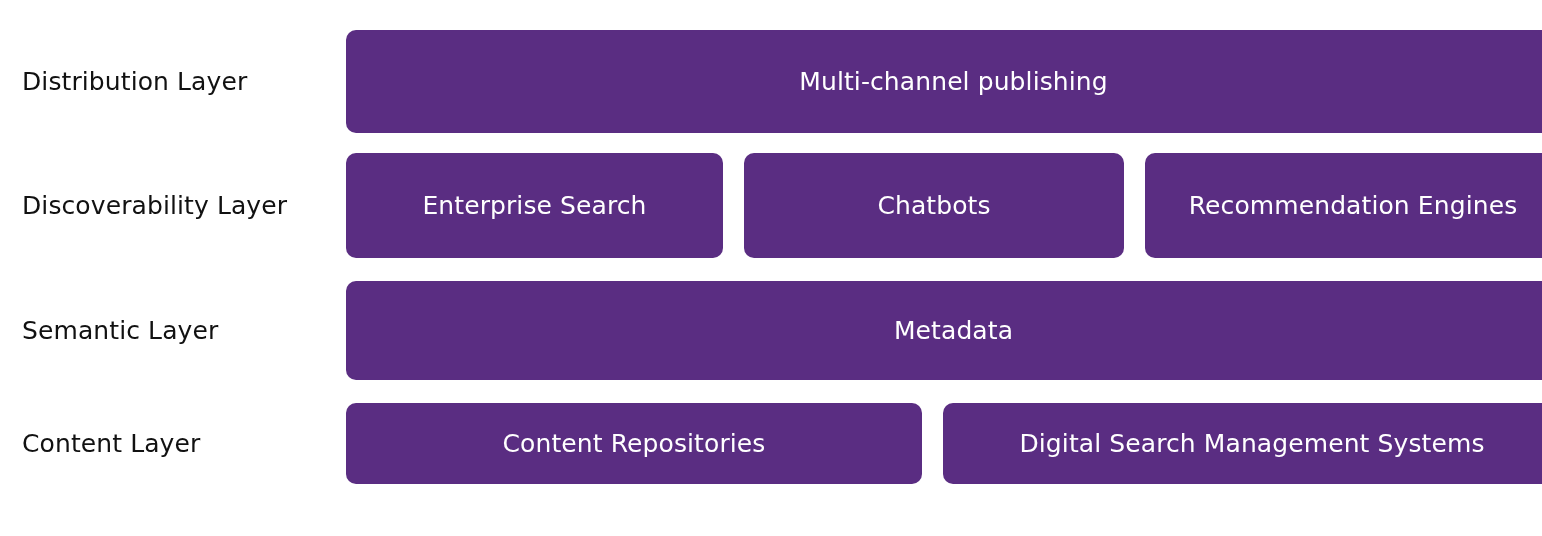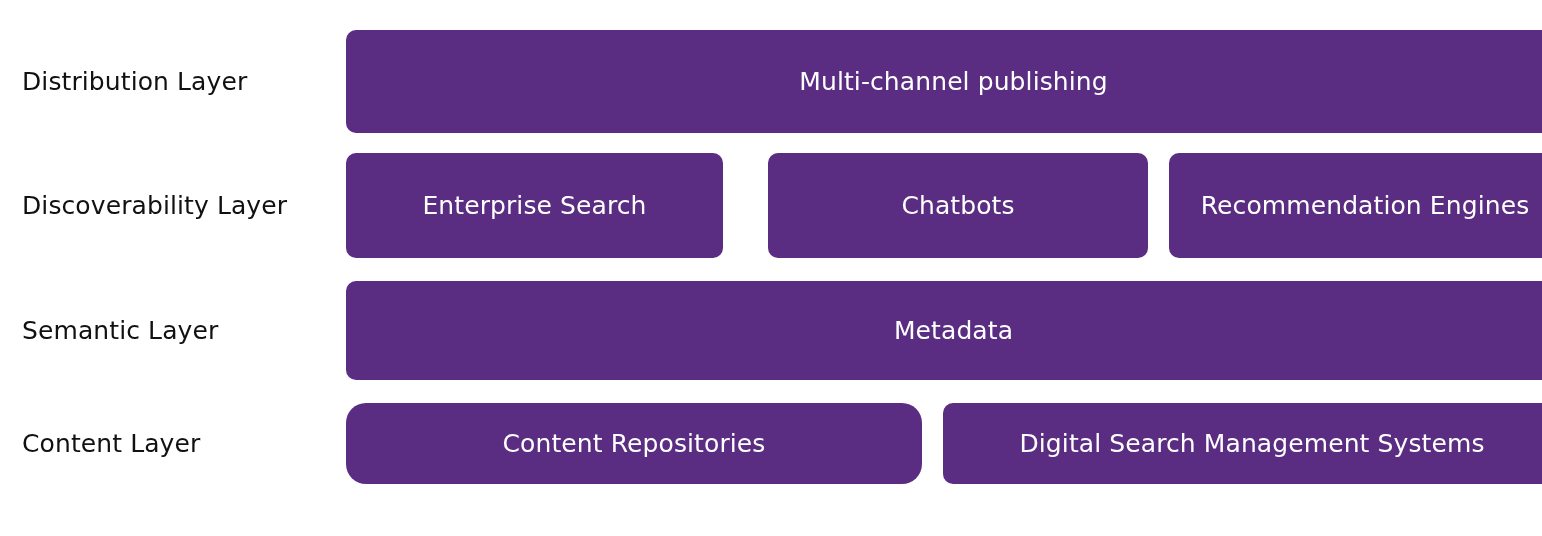--- a/index.html
+++ b/index.html
@@ -65,23 +65,23 @@
 
   
   #row-distribution   { top: 30px;  height: 103px; }
   #row-discoverability{ top: 153px; height: 105px; }
   #row-semantic       { top: 281px; height: 99px; text-decoration: underline;  }
   #row-content        { top: 403px; height: 81px; }
 
   
   .box-full        { flex: 1 1 auto; }
   .box-ent-search  { flex: 0 0 377px; }
-  .box-chatbots    { flex: 0 0 380px; margin-left: 24px; }
+  .box-chatbots    { flex: 0 0 380px; }
   .box-rec-engines { flex: 1 1 auto; }
-  .box-content-rep { flex: 0 0 576px; border-radius: 20px; }
+  .box-content-rep { flex: 0 0 576px; }
   .box-dam         { flex: 1 1 auto; }
 </style>
 </head>
 <body>
 
 <div id="diagram">
 
   <div class="layer-row" id="row-distribution">
     <div class="layer-label">Distribution Layer</div>
     <div class="boxes">

